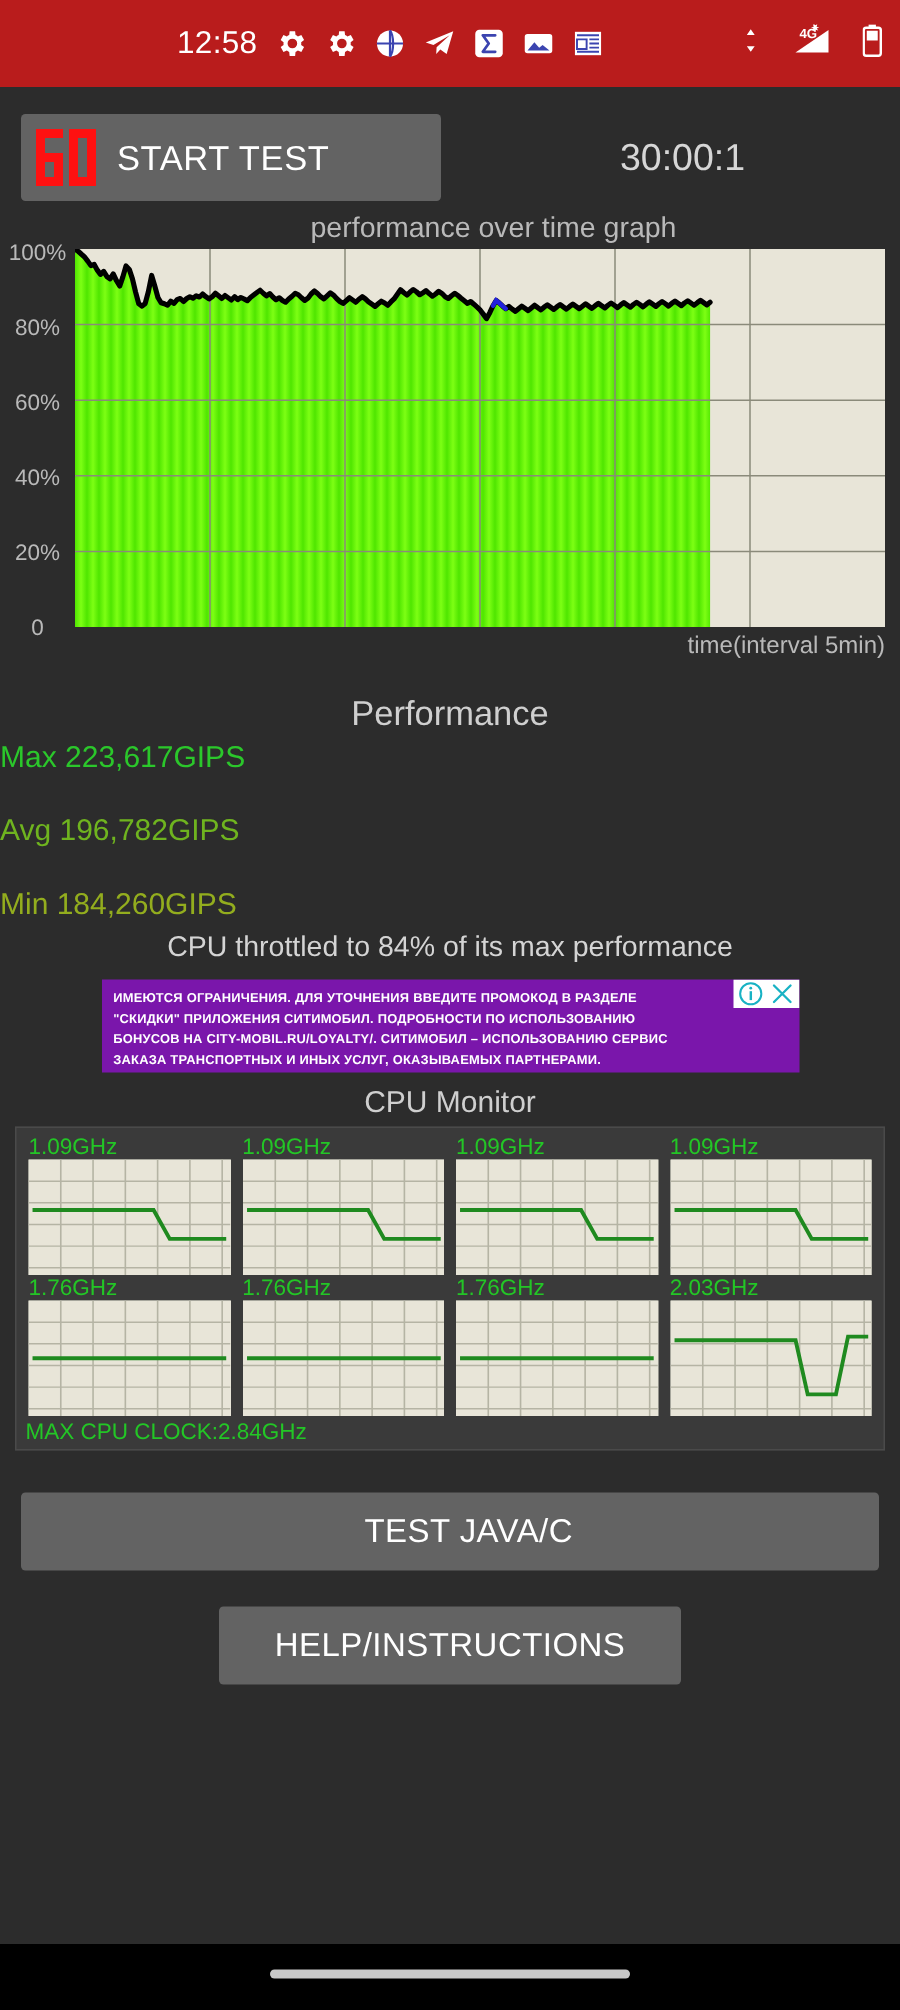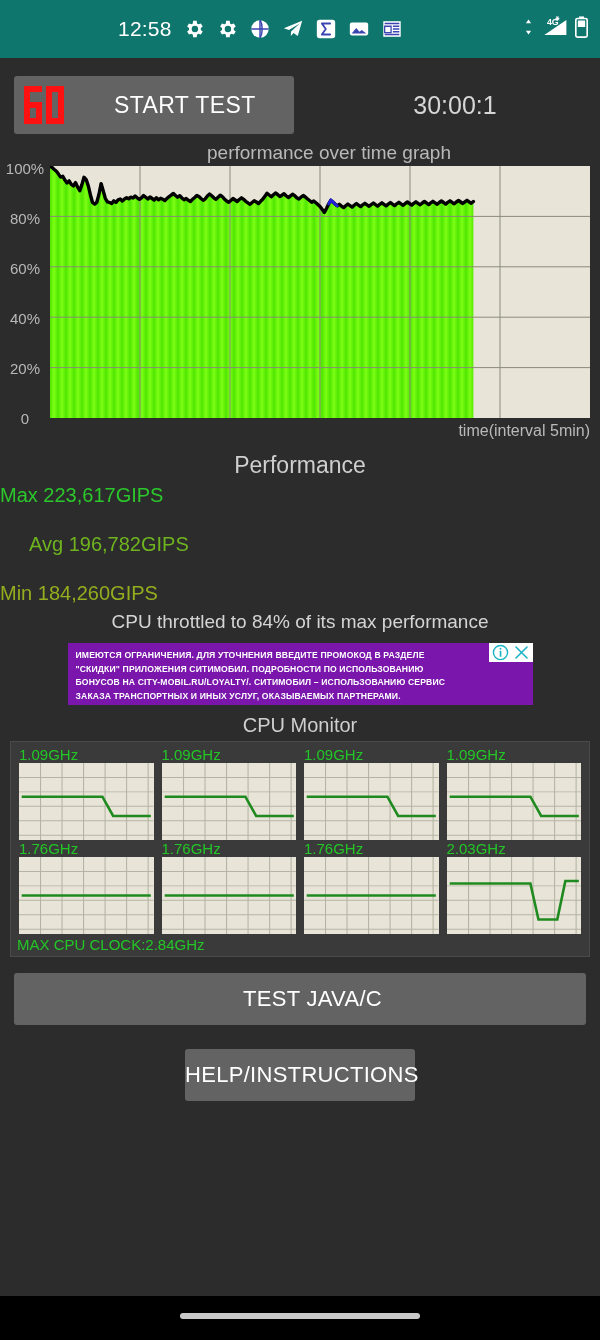--- a/index.html
+++ b/index.html
@@ -6,32 +6,32 @@
   html, body {
     width: 600px; height: 1340px;
     background: #000;
     font-family: "Liberation Sans", sans-serif;
     overflow: hidden;
   }
   #root { width: 600px; height: 1340px; position: relative; background: #2c2c2c; }
 
   
   .statusbar {
-    height: 58px; background: #0f766e; width: 100%;
+    height: 58px; background: #b91c1c; width: 100%;
     display: flex; align-items: center; position: relative;
   }
   .sb-center {
     display: flex; align-items: center; gap: 11px;
     position: absolute; left: 118px; top: 0; height: 58px;
   }
   .sb-clock { color: #fff; font-size: 21px; letter-spacing: .2px; }
   .sb-ic { width: 22px; height: 22px; display: block; }
   .sb-right {
     position: absolute; right: 12px; top: 0; height: 58px;
-    display: flex; align-items: center; gap: 6px;
+    display: flex; align-items: center; gap: 20px;
   }
 
   
   .topbar { height: 80px; position: relative; }
   .startbtn {
     position: absolute; left: 14px; top: 78px - 0px;
     top: 18px; width: 280px; height: 58px;
     background: #636363; border-radius: 3px;
     display: flex; align-items: center; gap: 14px; padding-left: 10px;
     border: none; cursor: pointer;
@@ -41,21 +41,21 @@
     width: 18px; height: 38px; position: relative;
   }
   .seg i { position: absolute; background: #fe1111; display:block; }
   .seg .t { left: 0; top: 0; width: 18px; height: 6px; }
   .seg .m { left: 0; top: 16px; width: 18px; height: 6px; }
   .seg .b { left: 0; bottom: 0; width: 18px; height: 6px; }
   .seg .tl { left: 0; top: 0; width: 6px; height: 22px; }
   .seg .bl { left: 0; bottom: 0; width: 6px; height: 22px; }
   .seg .tr { right: 0; top: 0; width: 6px; height: 22px; }
   .seg .br { right: 0; bottom: 0; width: 6px; height: 22px; }
-  .start-label { color: #fff; font-size: 23px; letter-spacing: .4px; margin-left: 36px; }
+  .start-label { color: #fff; font-size: 23px; letter-spacing: .4px; }
   .timer {
     position: absolute; right: 0; top: 18px; width: 290px; height: 58px;
     display: flex; align-items: center; justify-content: center;
     color: #d6d6d6; font-size: 25px;
   }
 
   
   .graphwrap { position: relative; height: 312px; width: 600px; }
   .graph-title {
     position: absolute; left: 0; right: 0; top: 4px; text-align: center;
@@ -69,21 +69,21 @@
   .ylab {
     position: absolute; color: #b9b9b9; font-size: 15px;
     text-align: center; width: 46px; right: 552px;
   }
   .xlab {
     position: absolute; right: 10px; top: 284px;
     color: #b9b9b9; font-size: 16px;
   }
 
   
-  .perf-title { text-align: center; color: #cfcfcf; font-size: 23px; margin-top: 2px; }
+  .perf-title { text-align: center; color: #cfcfcf; font-size: 23px; margin-top: 12px; }
   .perf-row {
     display: flex; justify-content: center; gap: 26px; margin-top: 5px; flex-direction: column;
   }
   .perf-row span { font-size: 20px; }
   .throttle { text-align: center; color: #d4d4d4; font-size: 19px; margin-top: 6px; }
 
   
   .ad {
     position: relative; width: 465px; height: 62px; margin: 10px auto 0;
     background: #7a16ab; overflow: hidden;
@@ -94,38 +94,38 @@
   }
   .ad-badges {
     position: absolute; right: 0; top: 0; background: #fff;
     display: flex; align-items: center; gap: 4px; padding: 1px 3px;
   }
   .ad-badges svg { display: block; }
 
   
   .cpu-title { text-align: center; color: #cfcfcf; font-size: 20px; margin-top: 9px; }
   .cpu-panel {
-    width: 580px; margin: 4px auto 4px; background: #3a3a3a;
+    width: 580px; margin: 4px auto 16px; background: #3a3a3a;
     border: 1px solid #4a4a4a; padding: 4px 4px 0 4px;
   }
   .cpu-grid { display: flex; flex-wrap: wrap; }
   .cpu-cell { width: 25%; padding: 0 4px; }
   .cpu-freq { color: #23c626; font-size: 15px; line-height: 17px; }
   .cpu-mini { width: 100%; height: 77px; background: #e8e5d8; display: block; }
   .cpu-max { color: #23c626; font-size: 15px; padding: 2px 0 3px 2px; }
 
   
   .btnrow { display: flex; gap: 16px; padding: 12px 14px 0; }
   .btn {
     background: #636363; color: #fff; border: none; border-radius: 3px;
     font-size: 22px; height: 52px; cursor: pointer;
     font-family: "Liberation Sans", sans-serif; letter-spacing: .3px;
   }
   .btn.half { flex: 1; padding-left: 25px; }
-  .btn.help { display: block; margin: 24px auto 0; width: 230px; }
+  .btn.help { display: block; margin: 24px auto 0; width: 308px; }
 
   
   .navbar {
     position: absolute; left: 0; bottom: 0; width: 600px; height: 44px;
     background: #000;
   }
   .pill {
     position: absolute; left: 50%; transform: translateX(-50%); top: 17px;
     width: 240px; height: 6px; border-radius: 3px; background: #c8c8c8;
   }
@@ -260,21 +260,21 @@
     <div class="ylab" style="top:122px">60%</div>
     <div class="ylab" style="top:172px">40%</div>
     <div class="ylab" style="top:222px">20%</div>
     <div class="ylab" style="top:272px">0</div>
     <div class="xlab">time(interval 5min)</div>
   </div>
 
   <div class="perf-title">Performance</div>
   <div class="perf-row">
     <span id="maxstat" style="color: rgb(43, 199, 43);">Max 223,617GIPS</span>
-    <span id="avgstat" style="color: rgb(111, 180, 31); margin-left: 29px;">Avg 196,782GIPS</span>
+    <span id="avgstat" style="color: rgb(111, 180, 31);">Avg 196,782GIPS</span>
     <span id="minstat" style="color: rgb(147, 173, 30);">Min 184,260GIPS</span>
   </div>
   <div class="throttle">CPU throttled to 84% of its max performance</div>
 
   <div class="ad">
     <div class="ad-text">
       <div>ИМЕЮТСЯ ОГРАНИЧЕНИЯ. ДЛЯ УТОЧНЕНИЯ ВВЕДИТЕ ПРОМОКОД В РАЗДЕЛЕ</div>
       <div>"СКИДКИ" ПРИЛОЖЕНИЯ СИТИМОБИЛ. ПОДРОБНОСТИ ПО ИСПОЛЬЗОВАНИЮ</div>
       <div>БОНУСОВ НА CITY-MOBIL.RU/LOYALTY/. СИТИМОБИЛ – ИСПОЛЬЗОВАНИЮ СЕРВИС</div>
       <div>ЗАКАЗА ТРАНСПОРТНЫХ И ИНЫХ УСЛУГ, ОКАЗЫВАЕМЫХ ПАРТНЕРАМИ.</div>

